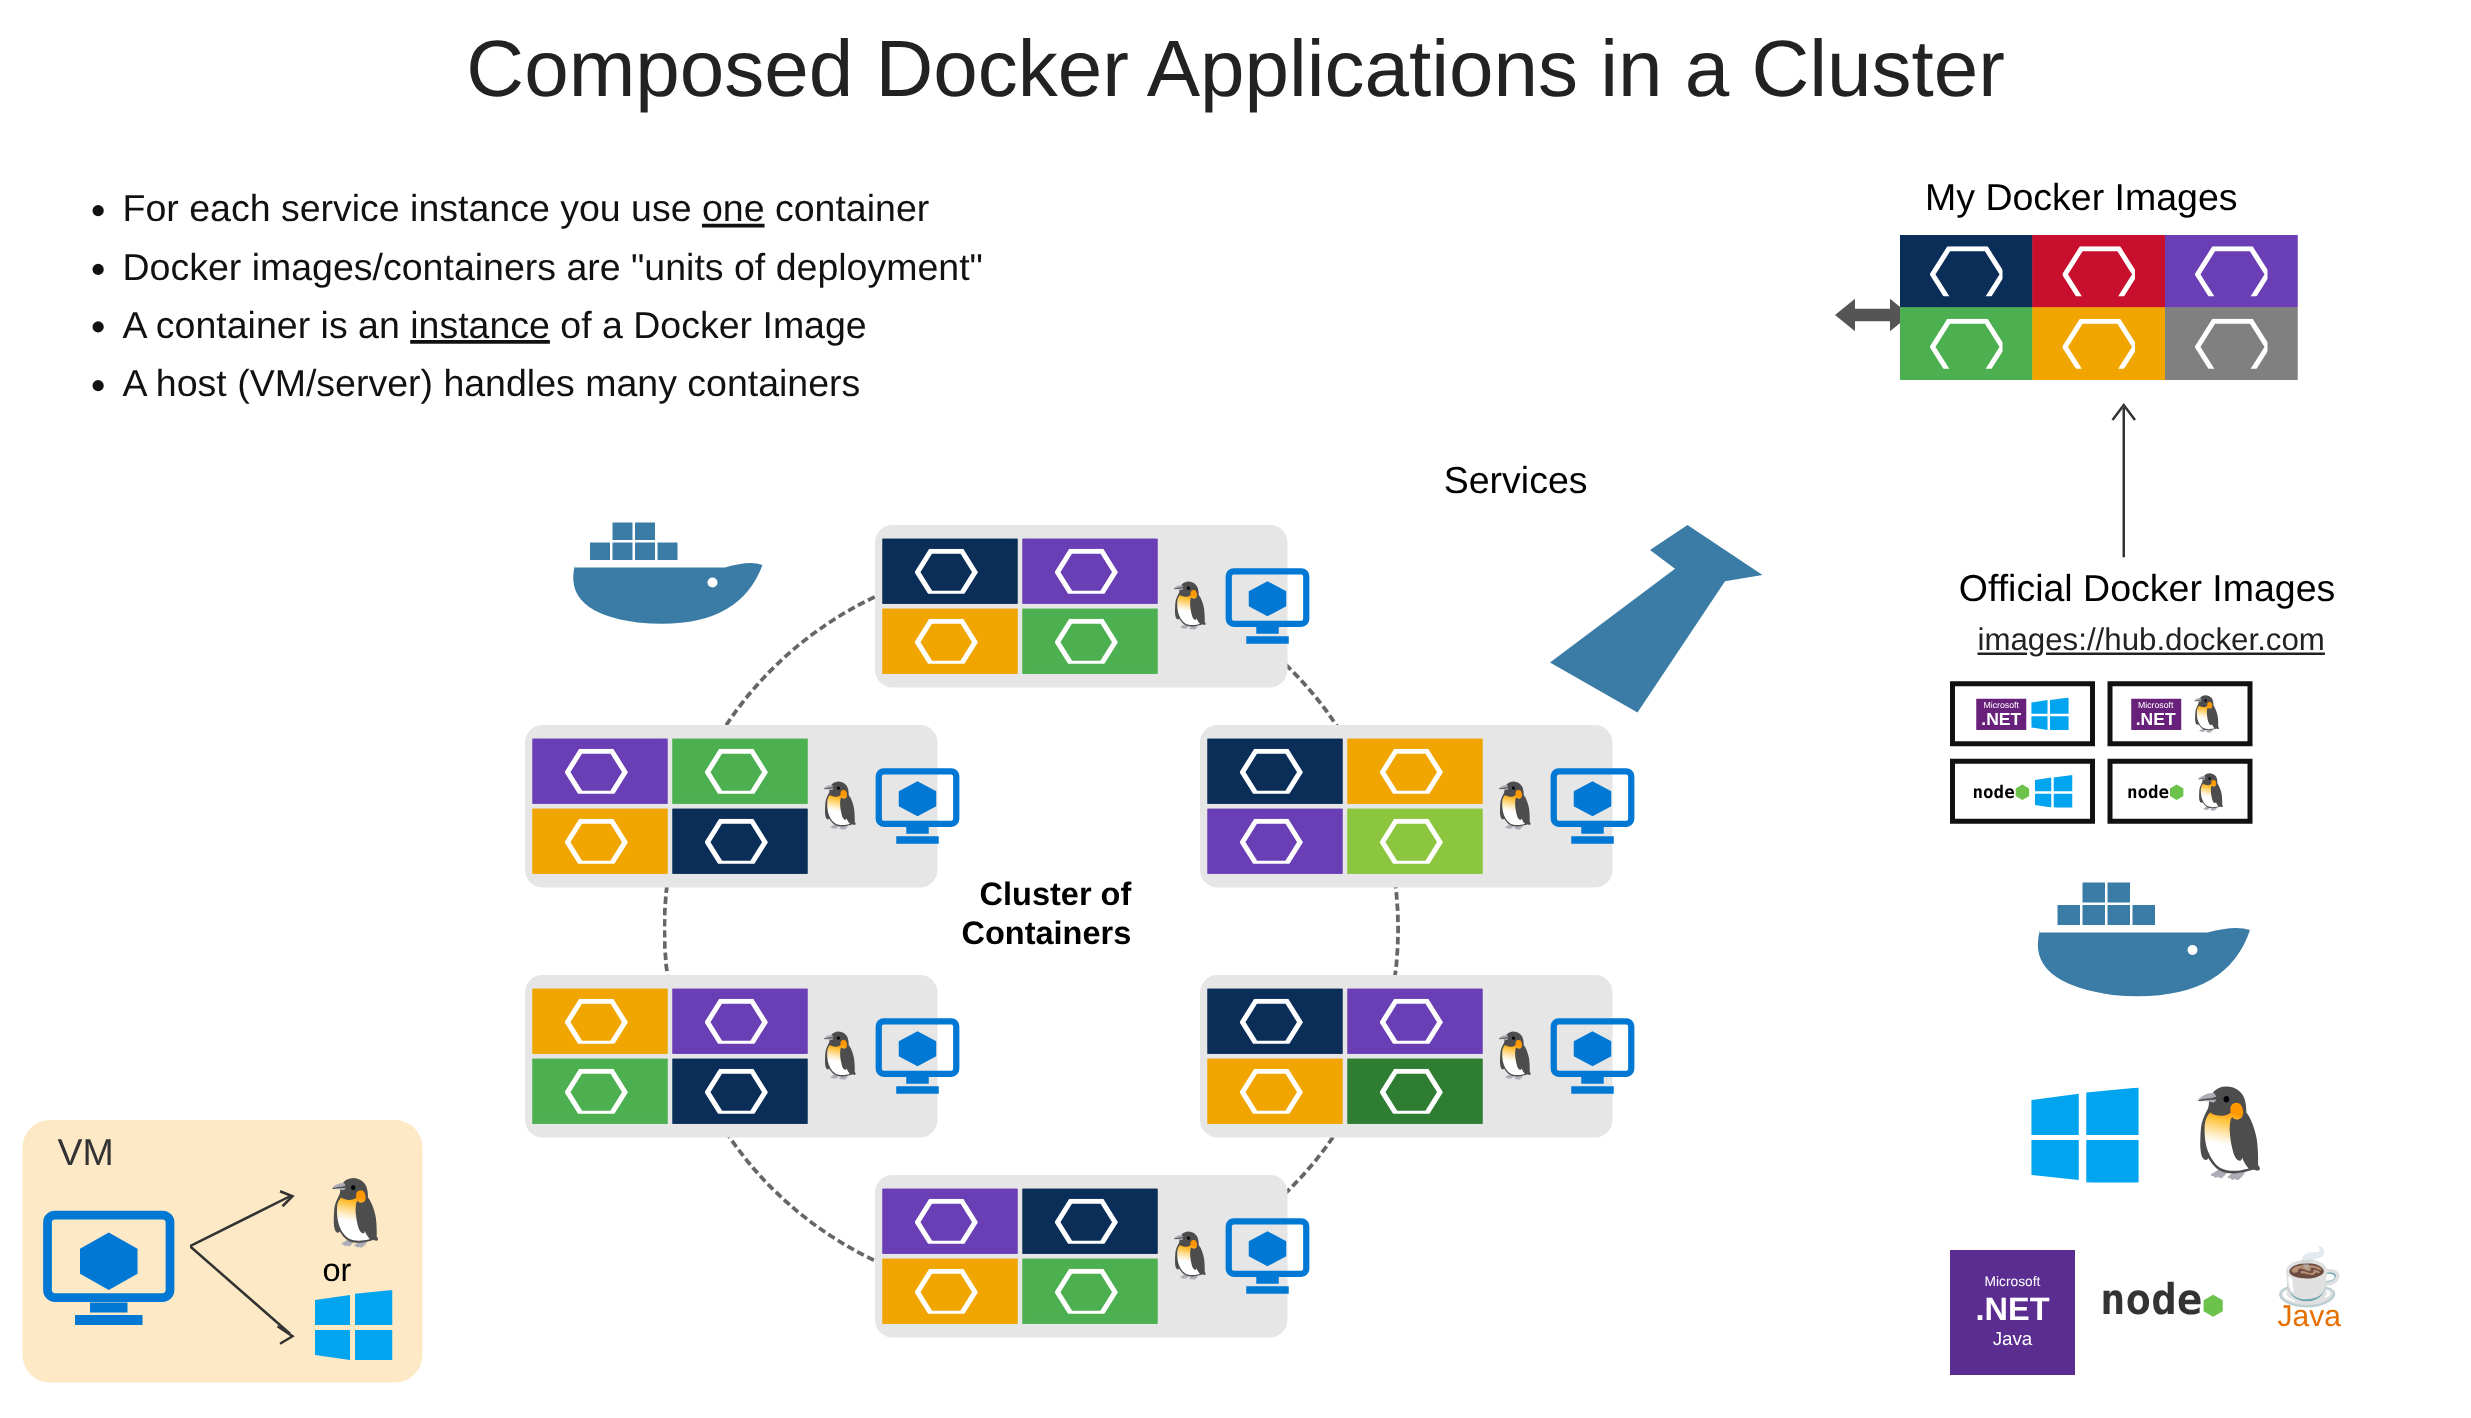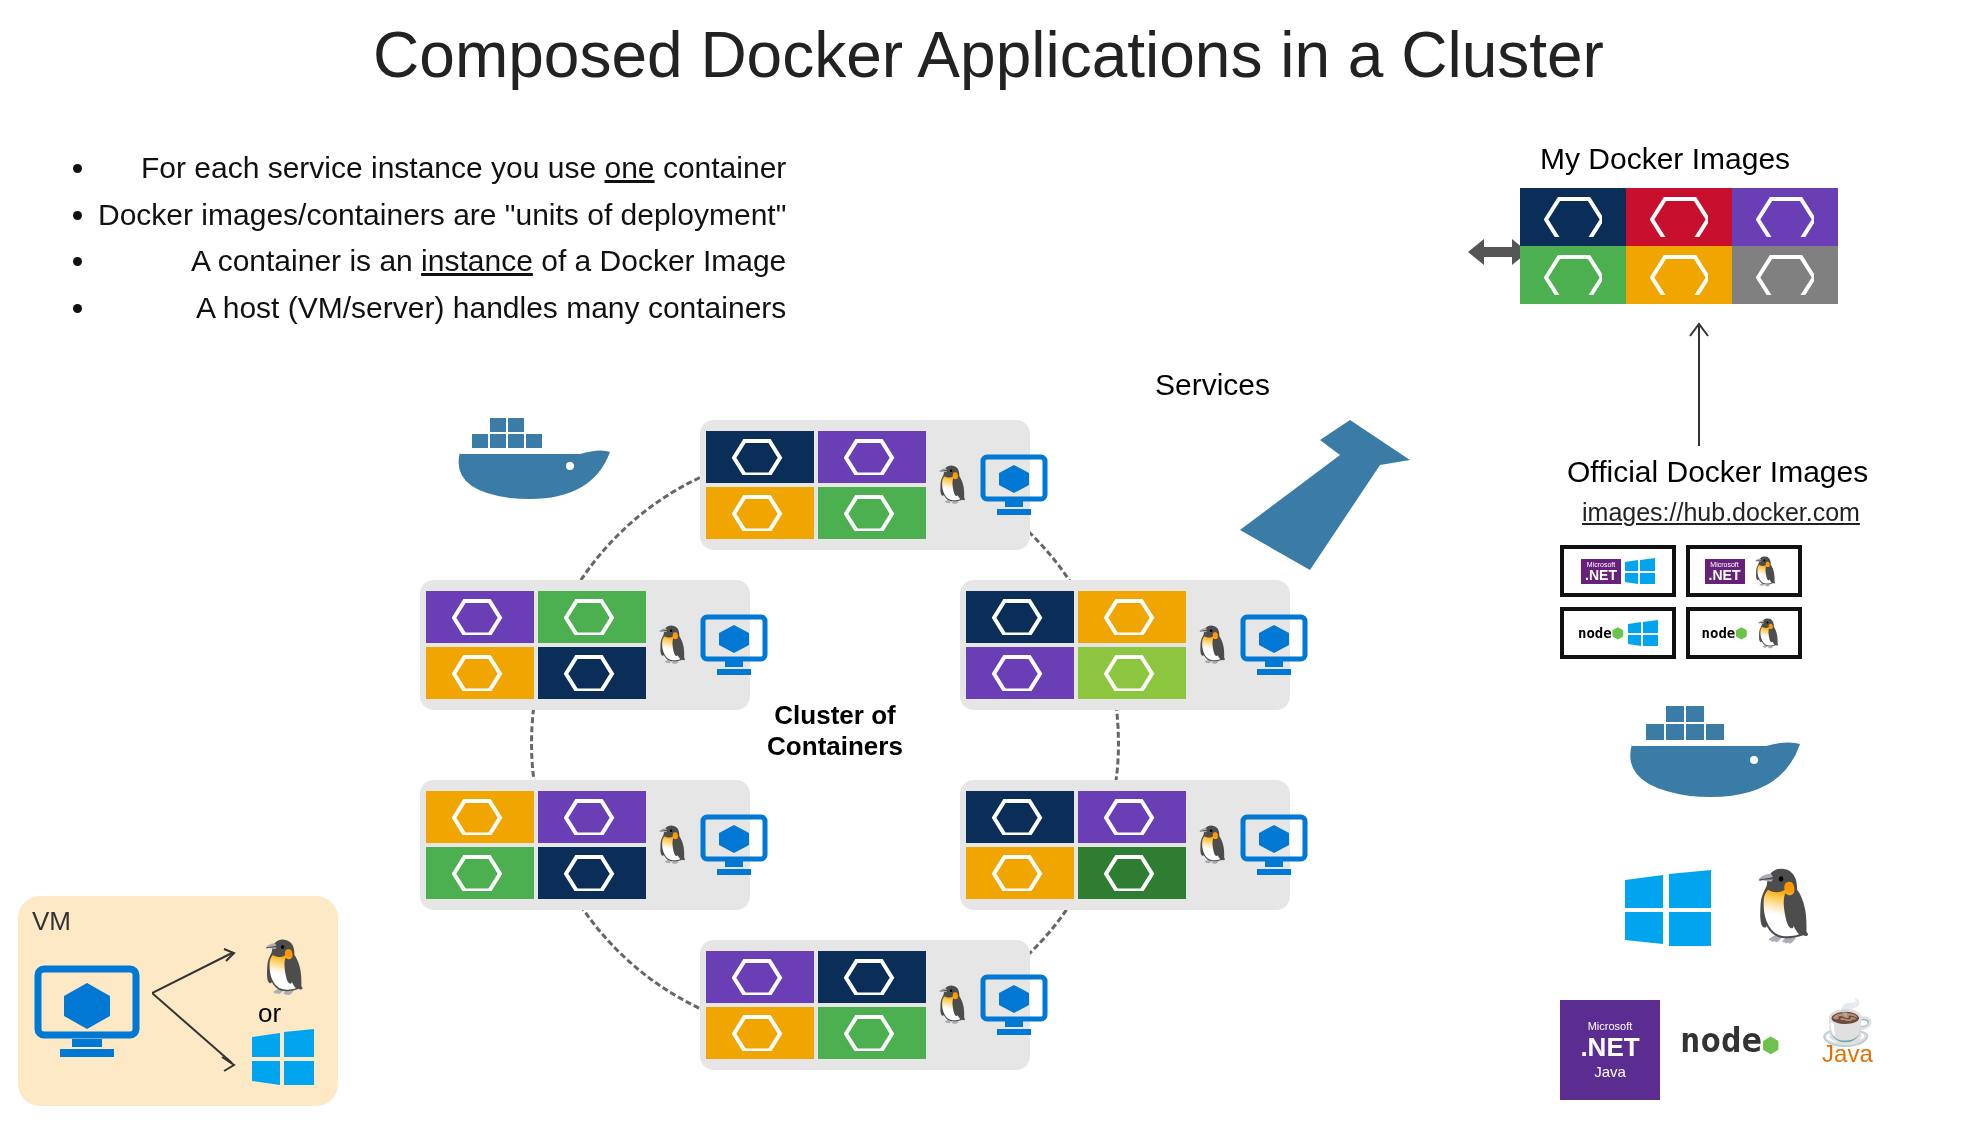--- a/index.html
+++ b/index.html
@@ -19,21 +19,21 @@
     padding-top: 18px;
   }
   .bullets {
     position: absolute;
     top: 145px;
     left: 70px;
     font-size: 30px;
     color: #111;
     line-height: 1.55;
   }
-  .bullets li { list-style: disc; margin-left: 28px; text-align: right; }
+  .bullets li { list-style: disc; margin-left: 28px; }
   .u { text-decoration: underline; }
 
   
   .apps-row { position: absolute; top: 145px; left: 1045px; display: flex; gap: 28px; align-items: flex-start; }
   .app-box {
     border: 3px dashed #888;
     border-radius: 18px;
     width: 180px; height: 190px;
     position: relative;
     padding: 6px;
@@ -56,38 +56,38 @@
   .hub-link { position: absolute; top: 498px; left: 1582px; font-size: 25px; text-decoration: underline; color:#222; }
 
   .official-grid { position: absolute; top: 545px; left: 1560px; display:grid; grid-template-columns: repeat(2,116px); gap:10px; }
   .official-box { border:4px solid #111; height:52px; display:flex; align-items:center; justify-content:center; gap:4px; font-size:14px; }
 
   
   .ring {
     position:absolute; top:448px; left:530px; width:590px; height:590px;
     border:3px dashed #666; border-radius:50%;
   }
-  .cluster-label { position:absolute; top:700px; left:765px; font-size:26px; font-weight:700; text-align:center; width:140px; }
+  .cluster-label { position:absolute; top:700px; left:765px; font-size:26px; font-weight:700; text-align:right; width:140px; }
 
   .node {
     position:absolute; width:330px; height:130px; background:#e6e6e6; border-radius:14px;
     display:flex; align-items:center; padding:6px; gap:4px;
   }
   .node-grid { display:grid; grid-template-columns: repeat(2, 108px); grid-auto-rows:52px; gap:4px; }
   .cbox { border:4px solid; display:flex; align-items:center; justify-content:center; }
   .cbox svg { width:56px; height:36px; }
   .node-icons { display:flex; align-items:center; gap:4px; margin-left:auto; }
   .penguin { font-size:36px; }
   .monitor-icon svg { display:block; }
 
   .big-arrow { position:absolute; top:410px; left:1230px; }
 
   
   .vm-panel { position:absolute; left:18px; top:896px; width:320px; height:210px; background:#fde9c6; border-radius:22px; padding:10px 14px; }
-  .vm-label { font-size:26px; color:#333; }
+  .vm-label { font-size:30px; color:#333; margin-left:14px; }
   .vm-row { display:flex; align-items:center; gap:10px; }
   .or-label { font-size:26px; margin-left:6px; }
 
   
   .whale2 { position:absolute; top:700px; left:1620px; }
   .win-logo { position:absolute; top:870px; left:1625px; }
   .linux-logo2 { position:absolute; top:865px; left:1740px; font-size:70px; }
   .netcore { position:absolute; top:1000px; left:1560px; width:100px; height:100px; background:#5c2d91; color:#fff; font-size:15px; display:flex; flex-direction:column; align-items:center; justify-content:center; }
   .netcore b { font-size:26px; }
   .node-logo { position:absolute; top:1020px; left:1680px; font-size:34px; font-family: monospace; font-weight:700; color:#333; }

